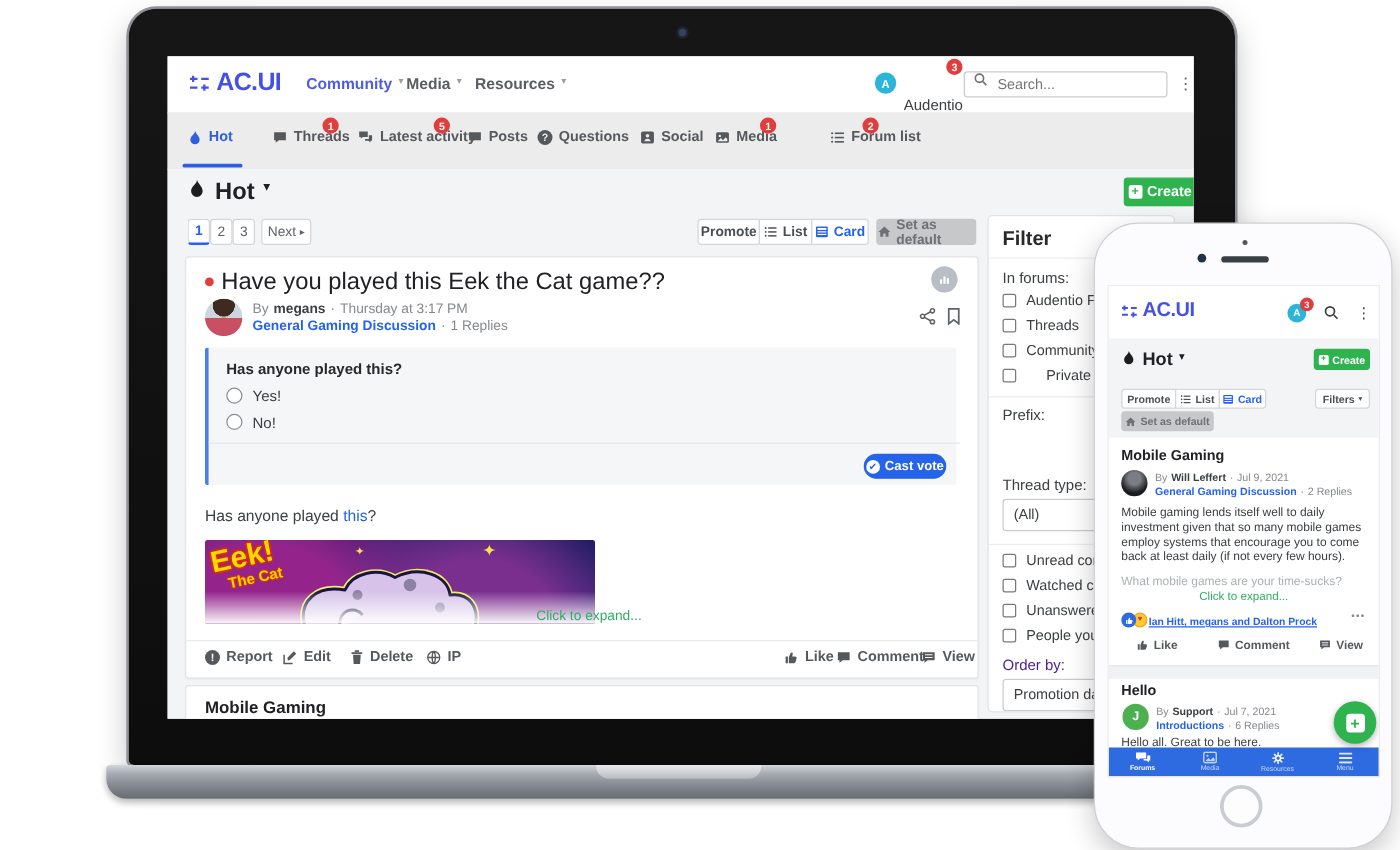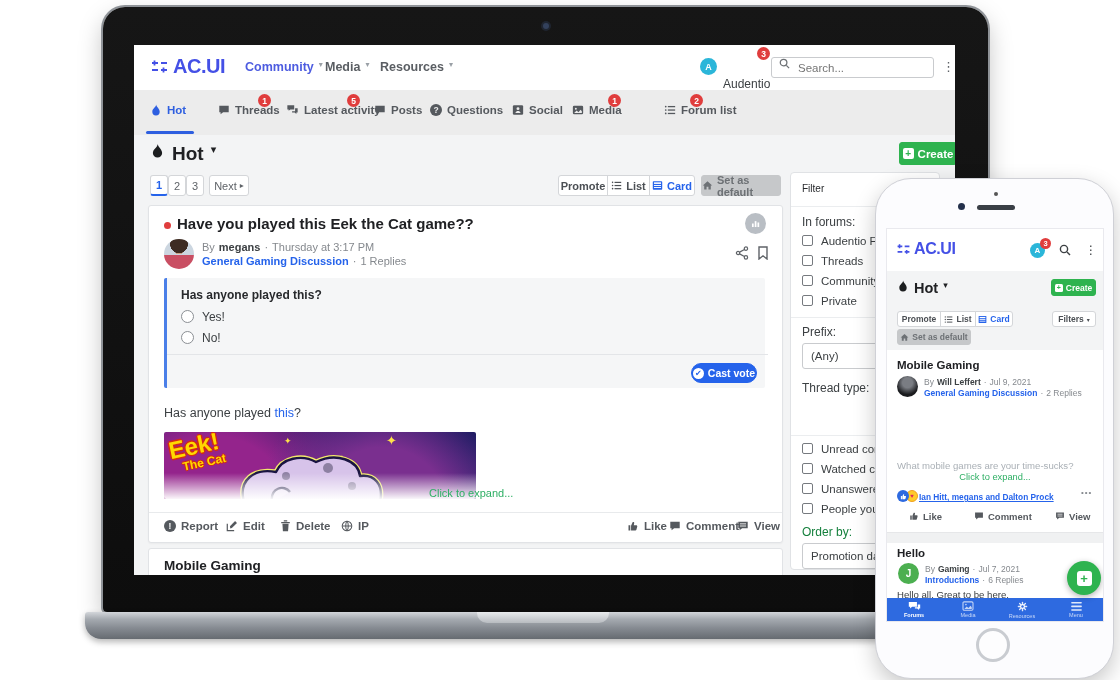--- a/index.html
+++ b/index.html
@@ -225,21 +225,21 @@
           <span>
               <svg width="11" height="11" viewBox="0 0 14 14">
                 <path d="M7 1.5L1 7h1.8v5h3V8.6h2.4V12h3V7H13z" fill="#6d7175"></path>
               </svg>
             </span>
           <span>Set as default</span>
         </span>
 
         <div class="abs" style="left:14px;top:70px;width:633px;height:336px;background:#fff;border:1px solid #e1e3e6;border-radius:3px;box-shadow:0 1px 2px rgba(0,0,0,.04);">
           <span class="abs" style="left:15px;top:16px;width:7px;height:7px;border-radius:50%;background:#e03d3d;"></span>
-          <span class="abs hair" style="left:28px;top:9px;font-size:15px;font-weight:700;color:#202124;">Have you played this Eek the Cat game??</span>
+          <span class="abs hair" style="left:28px;top:9px;font-size:19px;font-weight:400;color:#202124;">Have you played this Eek the Cat game??</span>
           <span class="abs" style="left:596px;top:7px;width:21px;height:21px;border-radius:50%;background:#b9bec4;display:flex;align-items:center;justify-content:center;">
             <svg width="11" height="11" viewBox="0 0 14 14">
                 <g fill="#fff">
                   <rect x="2.5" y="7" width="2.2" height="4.5"></rect>
                   <rect x="6" y="4" width="2.2" height="7.5"></rect>
                   <rect x="9.5" y="5.7" width="2.2" height="5.8"></rect>
                 </g>
               </svg>
           </span>
           <span class="abs avatar" style="left:15px;top:33px;width:30px;height:30px;overflow:hidden;background:
@@ -385,63 +385,63 @@
               </span>
             <span>View</span>
           </span>
         </div>
 
         <div class="abs" style="left:14px;top:413px;width:633px;height:40px;background:#fff;border:1px solid #e1e3e6;border-radius:3px 3px 0 0;">
           <span class="abs hair" style="left:15px;top:9px;font-size:13.5px;font-weight:700;color:#202124;">Mobile Gaming</span>
         </div>
 
         <div class="abs" style="left:656px;top:37px;width:150px;height:398px;background:#fff;border:1px solid #e0e2e5;border-radius:4px;box-sizing:border-box;overflow:hidden;">
-          <span class="abs hair" style="left:11px;top:10px;font-size:10px;font-weight:400;color:#27292c;">Filter</span>
+          <span class="abs hair" style="left:11px;top:10px;font-size:16px;font-weight:700;color:#27292c;">Filter</span>
           <span class="abs" style="left:0;top:33px;width:150px;height:1px;background:#ebedef;"></span>
           <span class="abs hair" style="left:11px;top:42px;font-size:12px;color:#3c4043;">In forums:</span>
           <span class="abs row" style="left:11px;top:62px;gap:8px;">
               <span class="chkbox"></span>
               <span class="hair" style="font-size:11.5px;color:#3c4043;">Audentio Forums</span>
             </span>
           <span class="abs row" style="left:11px;top:82px;gap:8px;">
               <span class="chkbox"></span>
               <span class="hair" style="font-size:11.5px;color:#3c4043;">Threads</span>
             </span>
           <span class="abs row" style="left:11px;top:102px;gap:8px;">
               <span class="chkbox"></span>
               <span class="hair" style="font-size:11.5px;color:#3c4043;">Community Support</span>
             </span>
-          <span class="abs row" style="left:11px;top:122px;gap:8px;">
+          <span class="abs row" style="left:11px;top:122px;gap:24px;">
               <span class="chkbox"></span>
               <span class="hair" style="font-size:11.5px;color:#3c4043;">Private</span>
             </span>
           <span class="abs" style="left:0;top:144px;width:150px;height:1px;background:#ebedef;"></span>
           <span class="abs hair" style="left:11px;top:152px;font-size:12px;color:#3c4043;">Prefix:</span>
-          <span class="abs sel" style="left:11px;top:170px;width:130px;height:26px;">
-            <span class="hair">(Any)</span>
-          </span>
           <span class="abs hair" style="left:11px;top:208px;font-size:12px;color:#3c4043;">Thread type:</span>
+          <span class="abs sel" style="left:11px;top:226px;width:130px;height:26px;">
+            <span class="hair">(All)</span>
+          </span>
           <span class="abs" style="left:0;top:262px;width:150px;height:1px;background:#ebedef;"></span>
           <span class="abs row" style="left:11px;top:270px;gap:8px;">
               <span class="chkbox"></span>
               <span class="hair" style="font-size:11.5px;color:#3c4043;">Unread content</span>
             </span>
           <span class="abs row" style="left:11px;top:290px;gap:8px;">
               <span class="chkbox"></span>
               <span class="hair" style="font-size:11.5px;color:#3c4043;">Watched content</span>
             </span>
           <span class="abs row" style="left:11px;top:310px;gap:8px;">
               <span class="chkbox"></span>
               <span class="hair" style="font-size:11.5px;color:#3c4043;">Unanswered content</span>
             </span>
           <span class="abs row" style="left:11px;top:330px;gap:8px;">
               <span class="chkbox"></span>
               <span class="hair" style="font-size:11.5px;color:#3c4043;">People you follow</span>
             </span>
-          <span class="abs hair" style="left:11px;top:352px;font-size:12px;color:#15803d;">Order by:</span>
+          <span class="abs hair" style="left:11px;top:352px;font-size:12px;color:#4c1d95;">Order by:</span>
           <span class="abs sel" style="left:11px;top:370px;width:130px;height:26px;gap:4px;">
             <span class="hair">Promotion date</span>
             <span class="stk">
                 <span>▲</span>
                 <span>▼</span>
               </span>
           </span>
         </div>
       </div>
     </div>
@@ -539,20 +539,21 @@
           <span>By</span>
           <span style="color:#3c4043;font-weight:700;">Will Leffert</span>
           <span>·</span>
           <span>Jul 9, 2021</span>
         </span>
         <span class="abs row hair" style="left:37px;top:38px;gap:3px;font-size:8.5px;color:#85898e;">
           <span class="link" style="font-weight:700;">General Gaming Discussion</span>
           <span>·</span>
           <span>2 Replies</span>
         </span>
+        <span class="abs" style="left:10px;top:55px;width:198px;font-size:9.6px;line-height:11.8px;color:#3c4043;">Mobile gaming lends itself well to daily investment given that so many mobile games employ systems that encourage you to come back at least daily (if not every few hours).</span>
         <span class="abs" style="left:10px;top:110px;width:198px;font-size:9.6px;color:#aab0b6;">What mobile games are your time-sucks?</span>
         <span class="abs" style="left:0;top:122px;width:216px;text-align:center;font-size:9.3px;color:#2eaf64;">Click to expand...</span>
         <span class="abs" style="left:10px;top:140px;width:12px;height:12px;border-radius:50%;background:#2e6ae0;z-index:2;display:flex;align-items:center;justify-content:center;">
           <svg width="7" height="7" viewBox="0 0 16 16">
               <path d="M2 7h2.4v7H2zM5.4 14h5.4c.9 0 1.6-.6 1.8-1.4l1.1-3.8c.3-1-.5-1.9-1.5-1.9H9l.6-2.7c.2-.8-.4-1.5-1.2-1.5-.4 0-.9.2-1.1.6L5.4 7.6z" fill="#fff"></path>
             </svg>
         </span>
         <span class="abs" style="left:19px;top:140px;width:12px;height:12px;border-radius:50%;background:#ffca28;border:1px solid #f0a020;box-sizing:border-box;display:flex;align-items:center;justify-content:center;font-size:6px;color:#e0245e;">♥</span>
         <span class="abs hair" style="left:32px;top:142px;font-size:8.3px;font-weight:700;color:#2563eb;text-decoration:underline;">Ian Hitt, megans and Dalton Prock</span>
         <span class="abs" style="left:194px;top:138px;font-size:8px;color:#85898e;letter-spacing:1px;">•••</span>
@@ -585,21 +586,21 @@
         </span>
       </div>
 
       <div class="abs" style="left:0;top:303px;width:216px;height:11px;background:#f0f1f2;border-top:1px solid #e6e7e9;border-bottom:1px solid #e6e7e9;"></div>
 
       <div class="abs" style="left:0;top:314px;width:216px;height:55px;background:#fff;">
         <span class="abs hair" style="left:10px;top:4px;font-size:11.5px;font-weight:700;color:#202124;">Hello</span>
         <span class="abs avatar" style="left:11px;top:20px;width:21px;height:21px;background:#4caf50;font-size:10px;">J</span>
         <span class="abs row hair" style="left:38px;top:21px;gap:3px;font-size:8.5px;color:#85898e;">
           <span>By</span>
-          <span style="color:#3c4043;font-weight:700;">Gaming</span>
+          <span style="color:#3c4043;font-weight:700;">Support</span>
           <span>·</span>
           <span>Jul 7, 2021</span>
         </span>
         <span class="abs row hair" style="left:38px;top:32px;gap:3px;font-size:8.5px;color:#85898e;">
           <span class="link" style="font-weight:700;">Introductions</span>
           <span>·</span>
           <span>6 Replies</span>
         </span>
         <span class="abs hair" style="left:10px;top:46px;font-size:9.6px;color:#3c4043;">Hello all. Great to be here.</span>
       </div>

